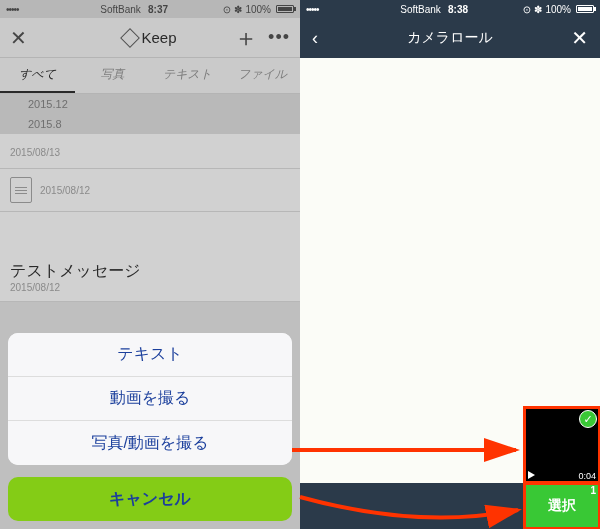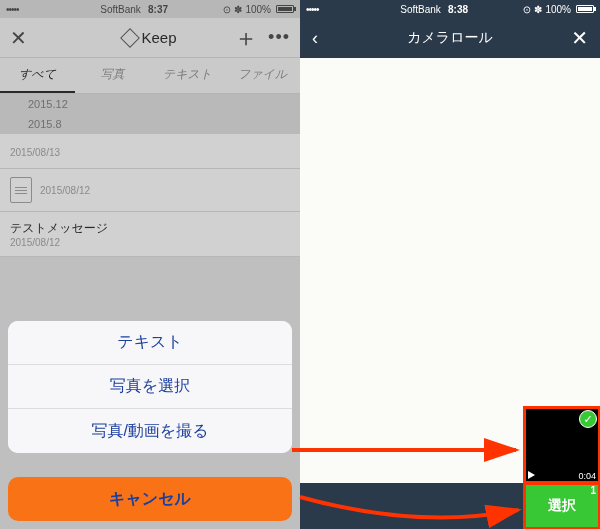--- a/index.html
+++ b/index.html
@@ -34,33 +34,33 @@
   .tab.active { color: #333; border-bottom-color: #333; }
 
   
   .content { position: absolute; top: 94px; left: 0; right: 0; bottom: 0; background: #eaeaea; }
   .section-h { font-size: 11px; color: #888; padding: 4px 28px; background: #e2e2e2; }
   .item-row { padding: 8px 10px; background: #fff; border-bottom: 1px solid #e0e0e0; }
   .video-thumb { width: 40px; height: 40px; background: #000; display: flex; align-items: center; justify-content: center; }
   .play-tri { width: 0; height: 0; border-left: 8px solid #fff; border-top: 5px solid transparent; border-bottom: 5px solid transparent; }
   .row2 { display: flex; align-items: center; gap: 8px; }
   .date-s { font-size: 10px; color: #aaa; }
-  .msg { font-size: 12px; color: #333; }
+  .msg { font-size: 16px; color: #333; margin-top: 41px; }
   .doc { width: 22px; height: 26px; border: 1px solid #aaa; border-radius: 2px; display: flex; flex-direction: column; justify-content: center; align-items: center; gap: 2px; }
   .doc i { width: 12px; height: 1px; background: #aaa; }
 
   
   .mask { position: absolute; inset: 0; background: rgba(0,0,0,0.18); z-index: 3; }
 
   
   .sheet { position: absolute; bottom: 8px; left: 8px; right: 8px; z-index: 5; }
   .sheet-group { background: #f4f4f6; border-radius: 10px; overflow: hidden; }
   .sheet-btn { height: 44px; display: flex; align-items: center; justify-content: center; font-size: 16px; color: #1b3f9c; border-bottom: 1px solid #ddd; background: #f7f7f9; }
   .sheet-btn:last-child { border-bottom: none; }
-  .sheet-cancel { margin-top: 24px; background: #f97316; border-radius: 10px; height: 44px; display: flex; align-items: center; justify-content: center; font-size: 16px; font-weight: 600; color: #1b3f9c; }
+  .sheet-cancel { margin-top: 12px; background: #84cc16; border-radius: 10px; height: 44px; display: flex; align-items: center; justify-content: center; font-size: 16px; font-weight: 600; color: #1b3f9c; }
   .sheet-btn.hl { outline: 3px solid #ff3300; outline-offset: -1px; z-index: 10; position: relative; }
 
   
   .navR { height: 40px; background: #2b3a4a; display: flex; align-items: center; justify-content: space-between; padding: 0 12px; color: #fff; font-size: 14px; position: relative; }
   .navR .title2 { position: absolute; left: 0; right: 0; text-align: center; }
   .chevL { font-size: 18px; z-index: 2; }
   .closeR { font-size: 20px; z-index: 2; }
 
   .roll-body { position: absolute; top: 58px; left: 0; right: 0; bottom: 46px; background: #fbfcf7; }
   .roll-footer { position: absolute; bottom: 0; left: 0; right: 0; height: 46px; background: #2b3a4a; display: flex; justify-content: flex-end; align-items: stretch; }
@@ -131,21 +131,21 @@
       <div class="msg">テストメッセージ</div>
       <div class="date-s">2015/08/12</div>
     </div>
   </div>
 
   <div class="mask"></div>
 
   <div class="sheet">
     <div class="sheet-group">
       <div class="sheet-btn">テキスト</div>
-      <div class="sheet-btn">写真を選択</div>
+      <div class="sheet-btn">動画を撮る</div>
       <div class="sheet-btn">写真/動画を撮る</div>
     </div>
     <div class="sheet-cancel">キャンセル</div>
   </div>
 </div>
 
 <div class="screen right">
   <div class="status">
     <span class="dots">•••••</span>
     <span>SoftBank</span>

